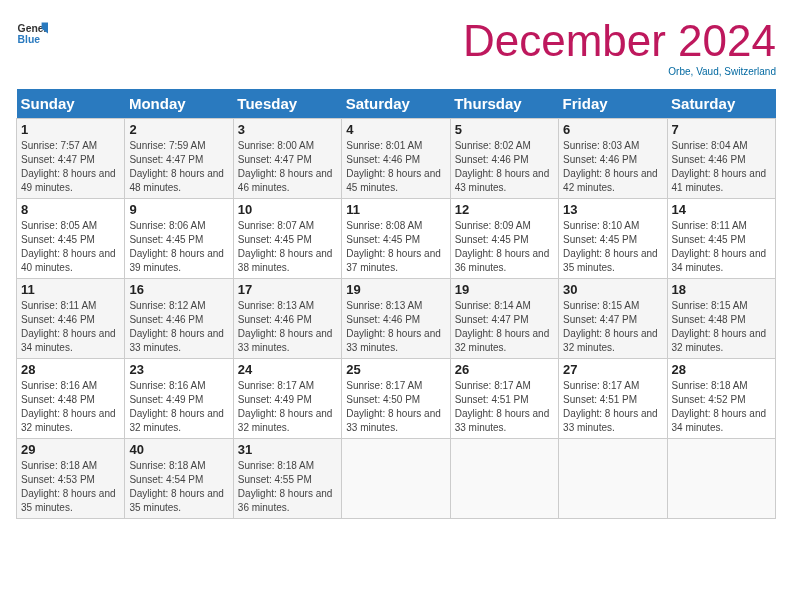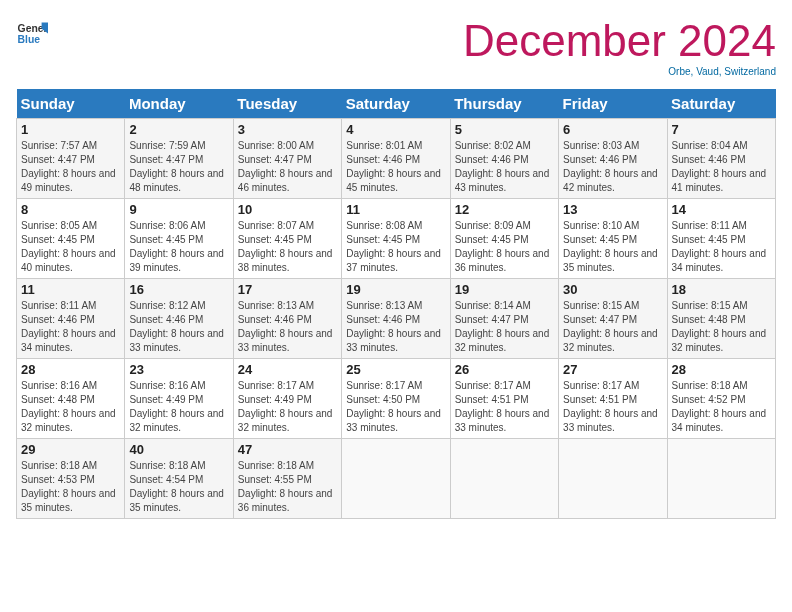--- a/index.html
+++ b/index.html
@@ -233,21 +233,21 @@
       <tr>
         <td>
           <span class="day-num">29</span>
           <div class="day-info">Sunrise: 8:18 AM<br>Sunset: 4:53 PM<br>Daylight: 8 hours and 35 minutes.</div>
         </td>
         <td>
           <span class="day-num">40</span>
           <div class="day-info">Sunrise: 8:18 AM<br>Sunset: 4:54 PM<br>Daylight: 8 hours and 35 minutes.</div>
         </td>
         <td>
-          <span class="day-num">47</span>
+          <span class="day-num">31</span>
           <div class="day-info">Sunrise: 8:18 AM<br>Sunset: 4:55 PM<br>Daylight: 8 hours and 36 minutes.</div>
         </td>
         <td class="empty-cell"></td>
         <td class="empty-cell"></td>
         <td class="empty-cell"></td>
         <td class="empty-cell"></td>
       </tr>
     </tbody>
 </table>
 

